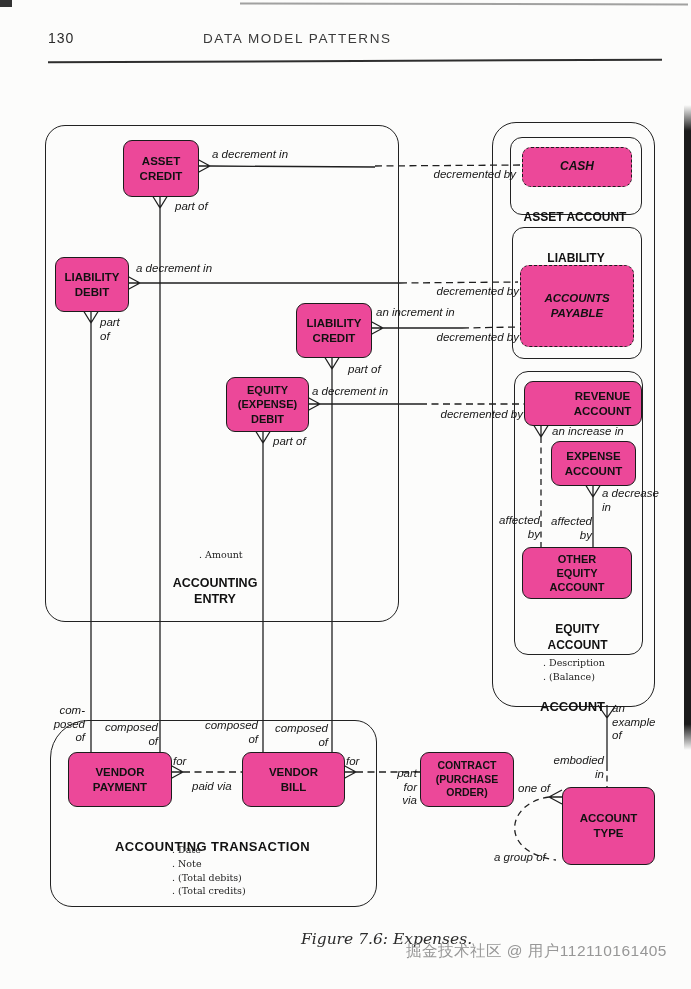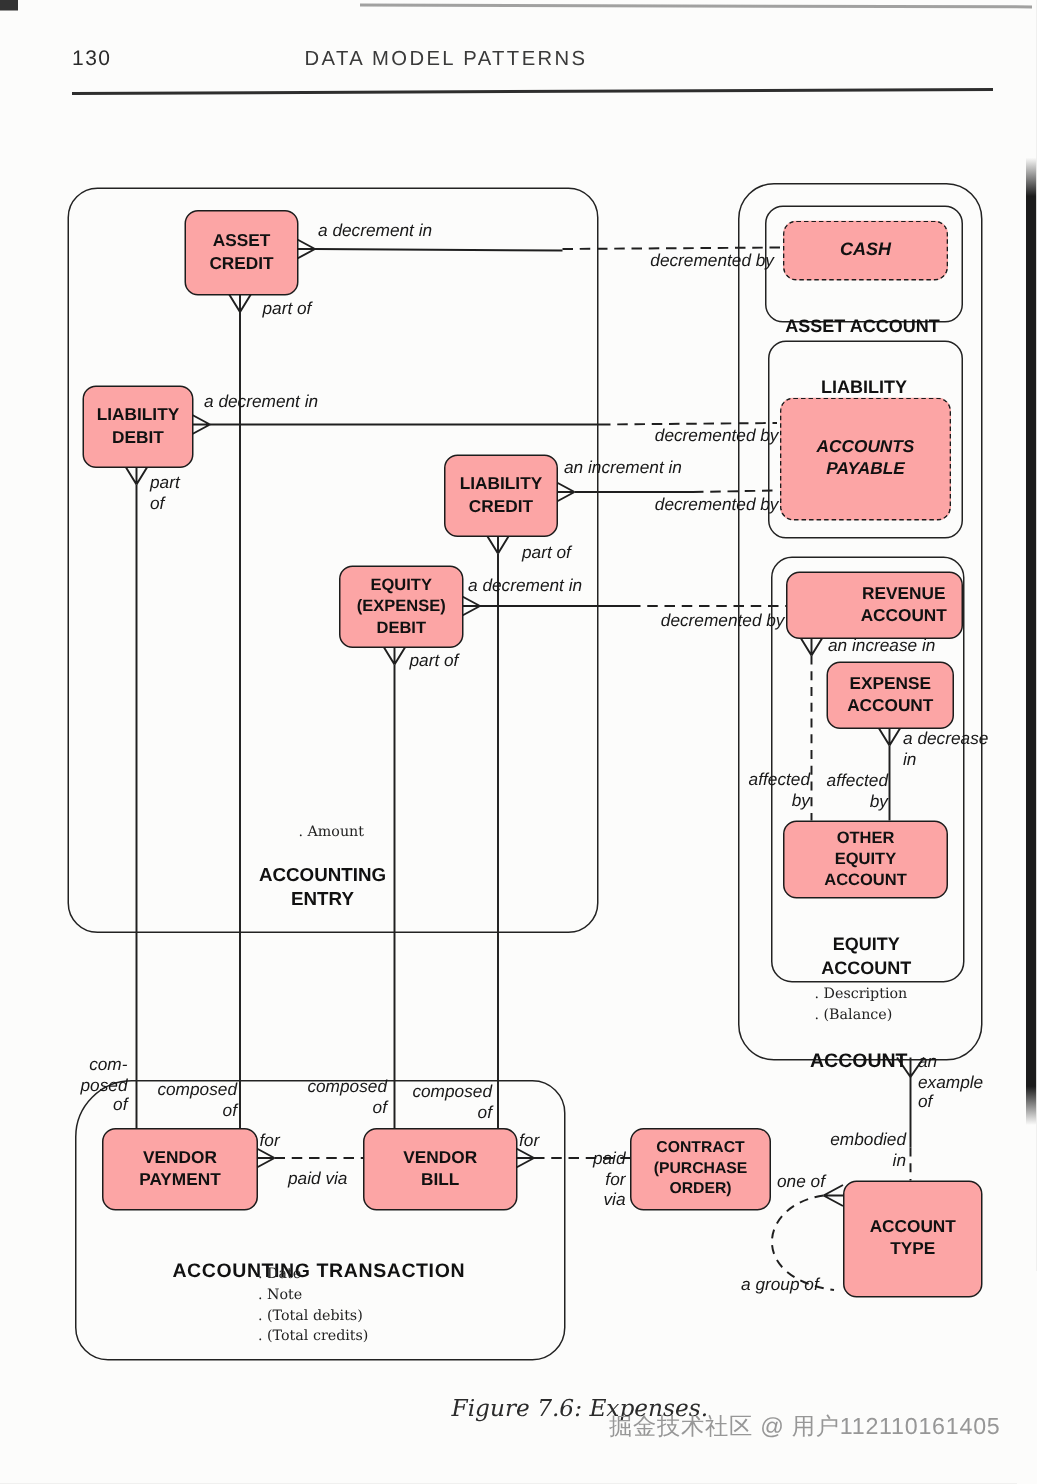--- a/index.html
+++ b/index.html
@@ -11,21 +11,21 @@
   .pagenum{position:absolute;left:48px;top:30px;font-size:14px;color:#2a2a2a;letter-spacing:1px;}
   .pagehead{position:absolute;left:203px;top:31px;font-size:13.5px;color:#3a3a3a;letter-spacing:1.6px;}
   .headrule{position:absolute;left:48px;top:60px;width:614px;height:2.2px;background:#2e2e2e;transform:rotate(-0.25deg);}
   .scanR{position:absolute;right:0;top:105px;width:7px;height:645px;
     background:linear-gradient(to bottom,rgba(27,27,27,0),#1b1b1b 4%,#1b1b1b 96%,rgba(27,27,27,0));}
   .scanT{position:absolute;left:240px;top:3px;width:448px;height:2px;background:#555;opacity:.55;transform:rotate(0.15deg);}
   .scanC{position:absolute;left:0;top:0;width:12px;height:7px;background:#333;}
   svg.lines{position:absolute;left:0;top:0;pointer-events:none;}
   .container{position:absolute;border:1.5px solid #222;border-radius:20px;background:transparent;}
   .entity{
-    position:absolute;border:1.6px solid #1c1c1c;border-radius:9px;background:#fca5a5;
+    position:absolute;border:1.6px solid #1c1c1c;border-radius:9px;background:#ec4899;
     display:flex;align-items:center;justify-content:center;text-align:center;
     font-weight:bold;font-size:11.5px;line-height:1.3;white-space:pre-line;color:#111;
   }
   .dashed{border-style:dashed;font-style:italic;}
   .glabel{position:absolute;font-weight:bold;text-align:center;white-space:pre-line;line-height:1.3;color:#111;margin-top:19px;}
   .attr{position:absolute;font-family:"DejaVu Serif",serif;font-size:9.5px;line-height:1.45;color:#222;white-space:pre-line;}
   .rel{position:absolute;font-style:italic;font-size:11.5px;line-height:1.18;color:#181818;white-space:pre-line;}
   .ra{text-align:right;}
   .caption{position:absolute;left:301px;top:930px;font-family:"DejaVu Serif",serif;font-style:italic;font-size:15.5px;color:#2b2b2b;}
   .watermark{position:absolute;left:406px;top:941px;font-size:15.5px;color:#979797;letter-spacing:.5px;}
@@ -196,21 +196,21 @@
   <span class="rel ra" style="left:96px;top:721px;width:62px;">composed
 of</span>
   <span class="rel ra" style="left:196px;top:719px;width:62px;">composed
 of</span>
   <span class="rel ra" style="left:266px;top:722px;width:62px;">composed
 of</span>
 
   <span class="rel" style="left:173px;top:755px;">for</span>
   <span class="rel" style="left:192px;top:780px;font-style:italic;">paid via</span>
   <span class="rel" style="left:346px;top:755px;">for</span>
-  <span class="rel ra" style="left:381px;top:767px;width:36px;">paid for
+  <span class="rel ra" style="left:381px;top:767px;width:36px;">part for
 via</span>
 
   <span class="rel" style="left:612px;top:702px;">an
 example
 of</span>
   <span class="rel ra" style="left:548px;top:754px;width:56px;">embodied
 in</span>
   <span class="rel" style="left:518px;top:782px;">one of</span>
   <span class="rel" style="left:494px;top:851px;">a group of</span>
 

